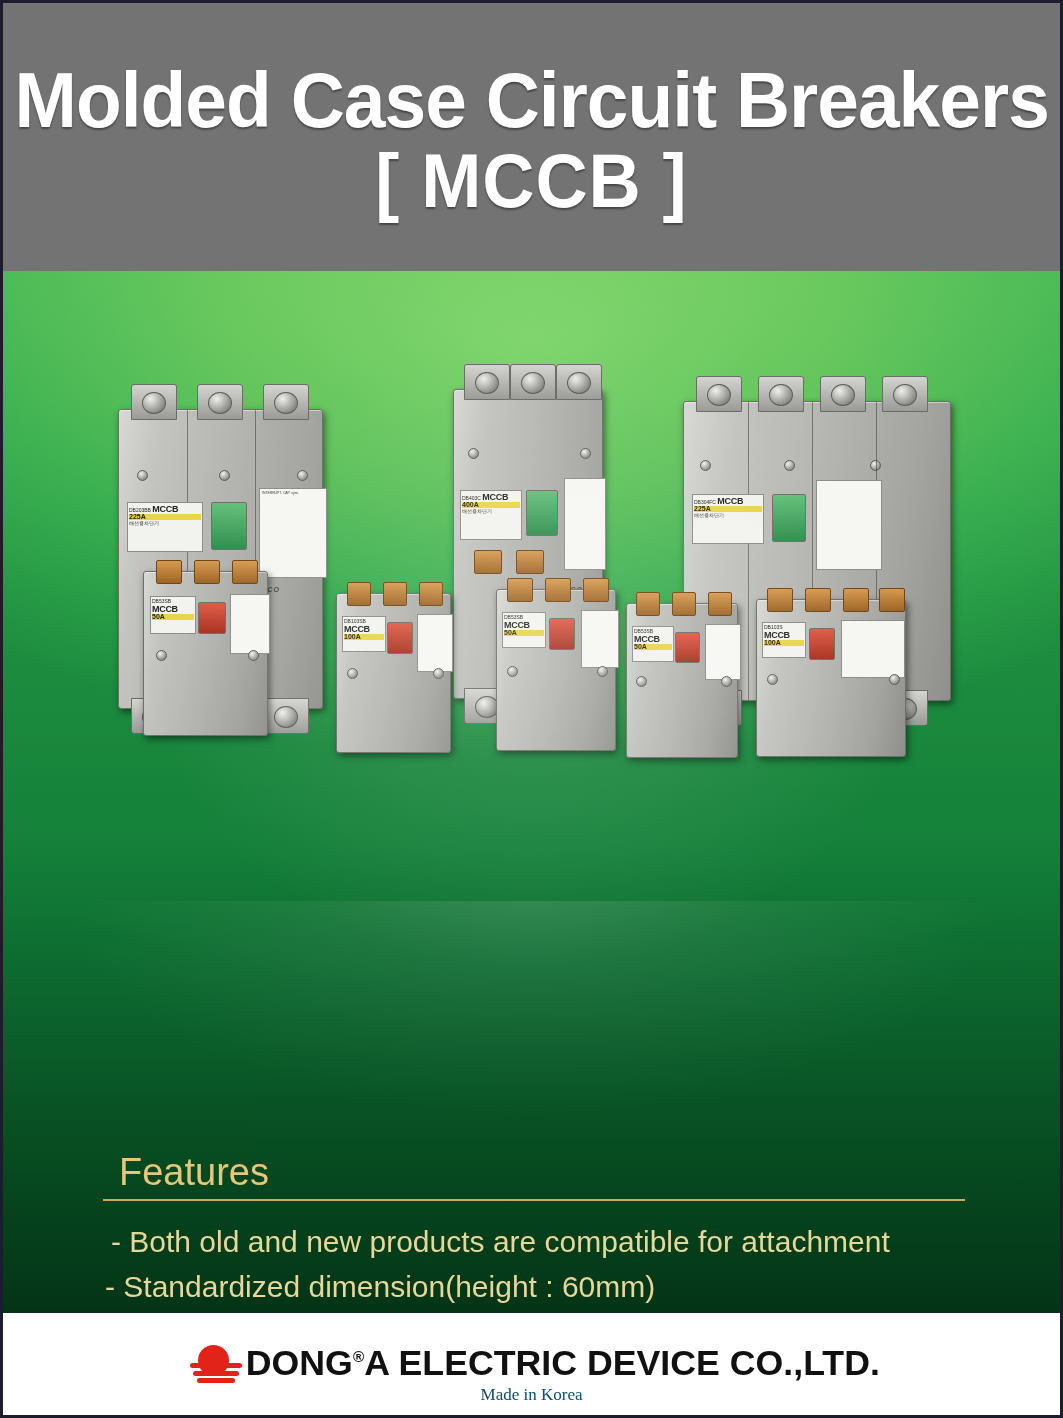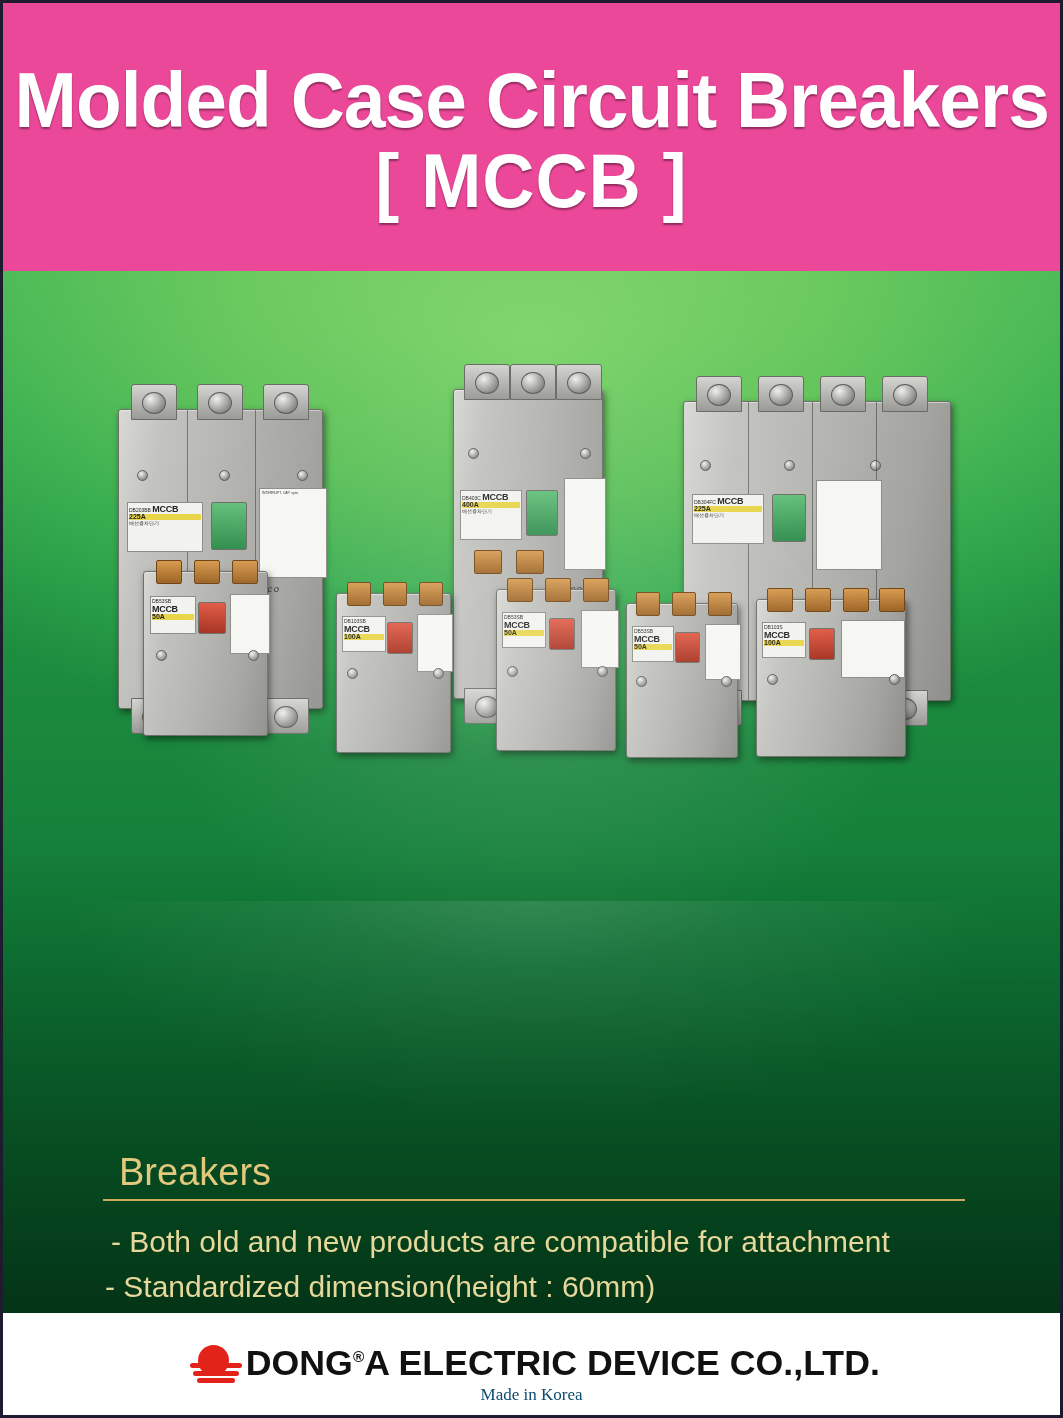--- a/index.html
+++ b/index.html
@@ -20,21 +20,21 @@
     box-sizing: border-box;
     border: 3px solid #1e1b2e;
     background: #000;
     overflow: hidden;
   }
 
   
   .header {
     position: relative;
     height: 268px;
-    background: #ec4899;
+    background: #737373;
     display: flex;
     flex-direction: column;
     align-items: center;
     justify-content: center;
     padding-top: 6px;
     box-sizing: border-box;
   }
   .header .line1 {
     color: #ffffff;
     font-family: "Liberation Sans", sans-serif;
@@ -444,21 +444,21 @@
         <div class="spec" style="left:84px; top:20px; width:58px; height:52px;"></div>
         <div class="screw" style="left:10px; top:74px;"></div>
         <div class="screw" style="left:132px; top:74px;"></div>
       </div>
 
     </div>
 
     <div class="vignette"></div>
 
     <div class="features">
-      <div class="features-title">Breakers</div>
+      <div class="features-title">Features</div>
       <div class="features-rule"></div>
       <ul class="features-list">
         <li style="padding-left:8px;">-  Both old and new products are compatible for attachment</li>
         <li style="padding-left:2px;">-  Standardized dimension(height : 60mm)</li>
         <li style="padding-left:24px;">-&gt; easy to make panel board</li>
         <li style="padding-left:2px;">- Improvement of capacity – 65kA at AC460V</li>
 
       </ul>
     </div>
 

